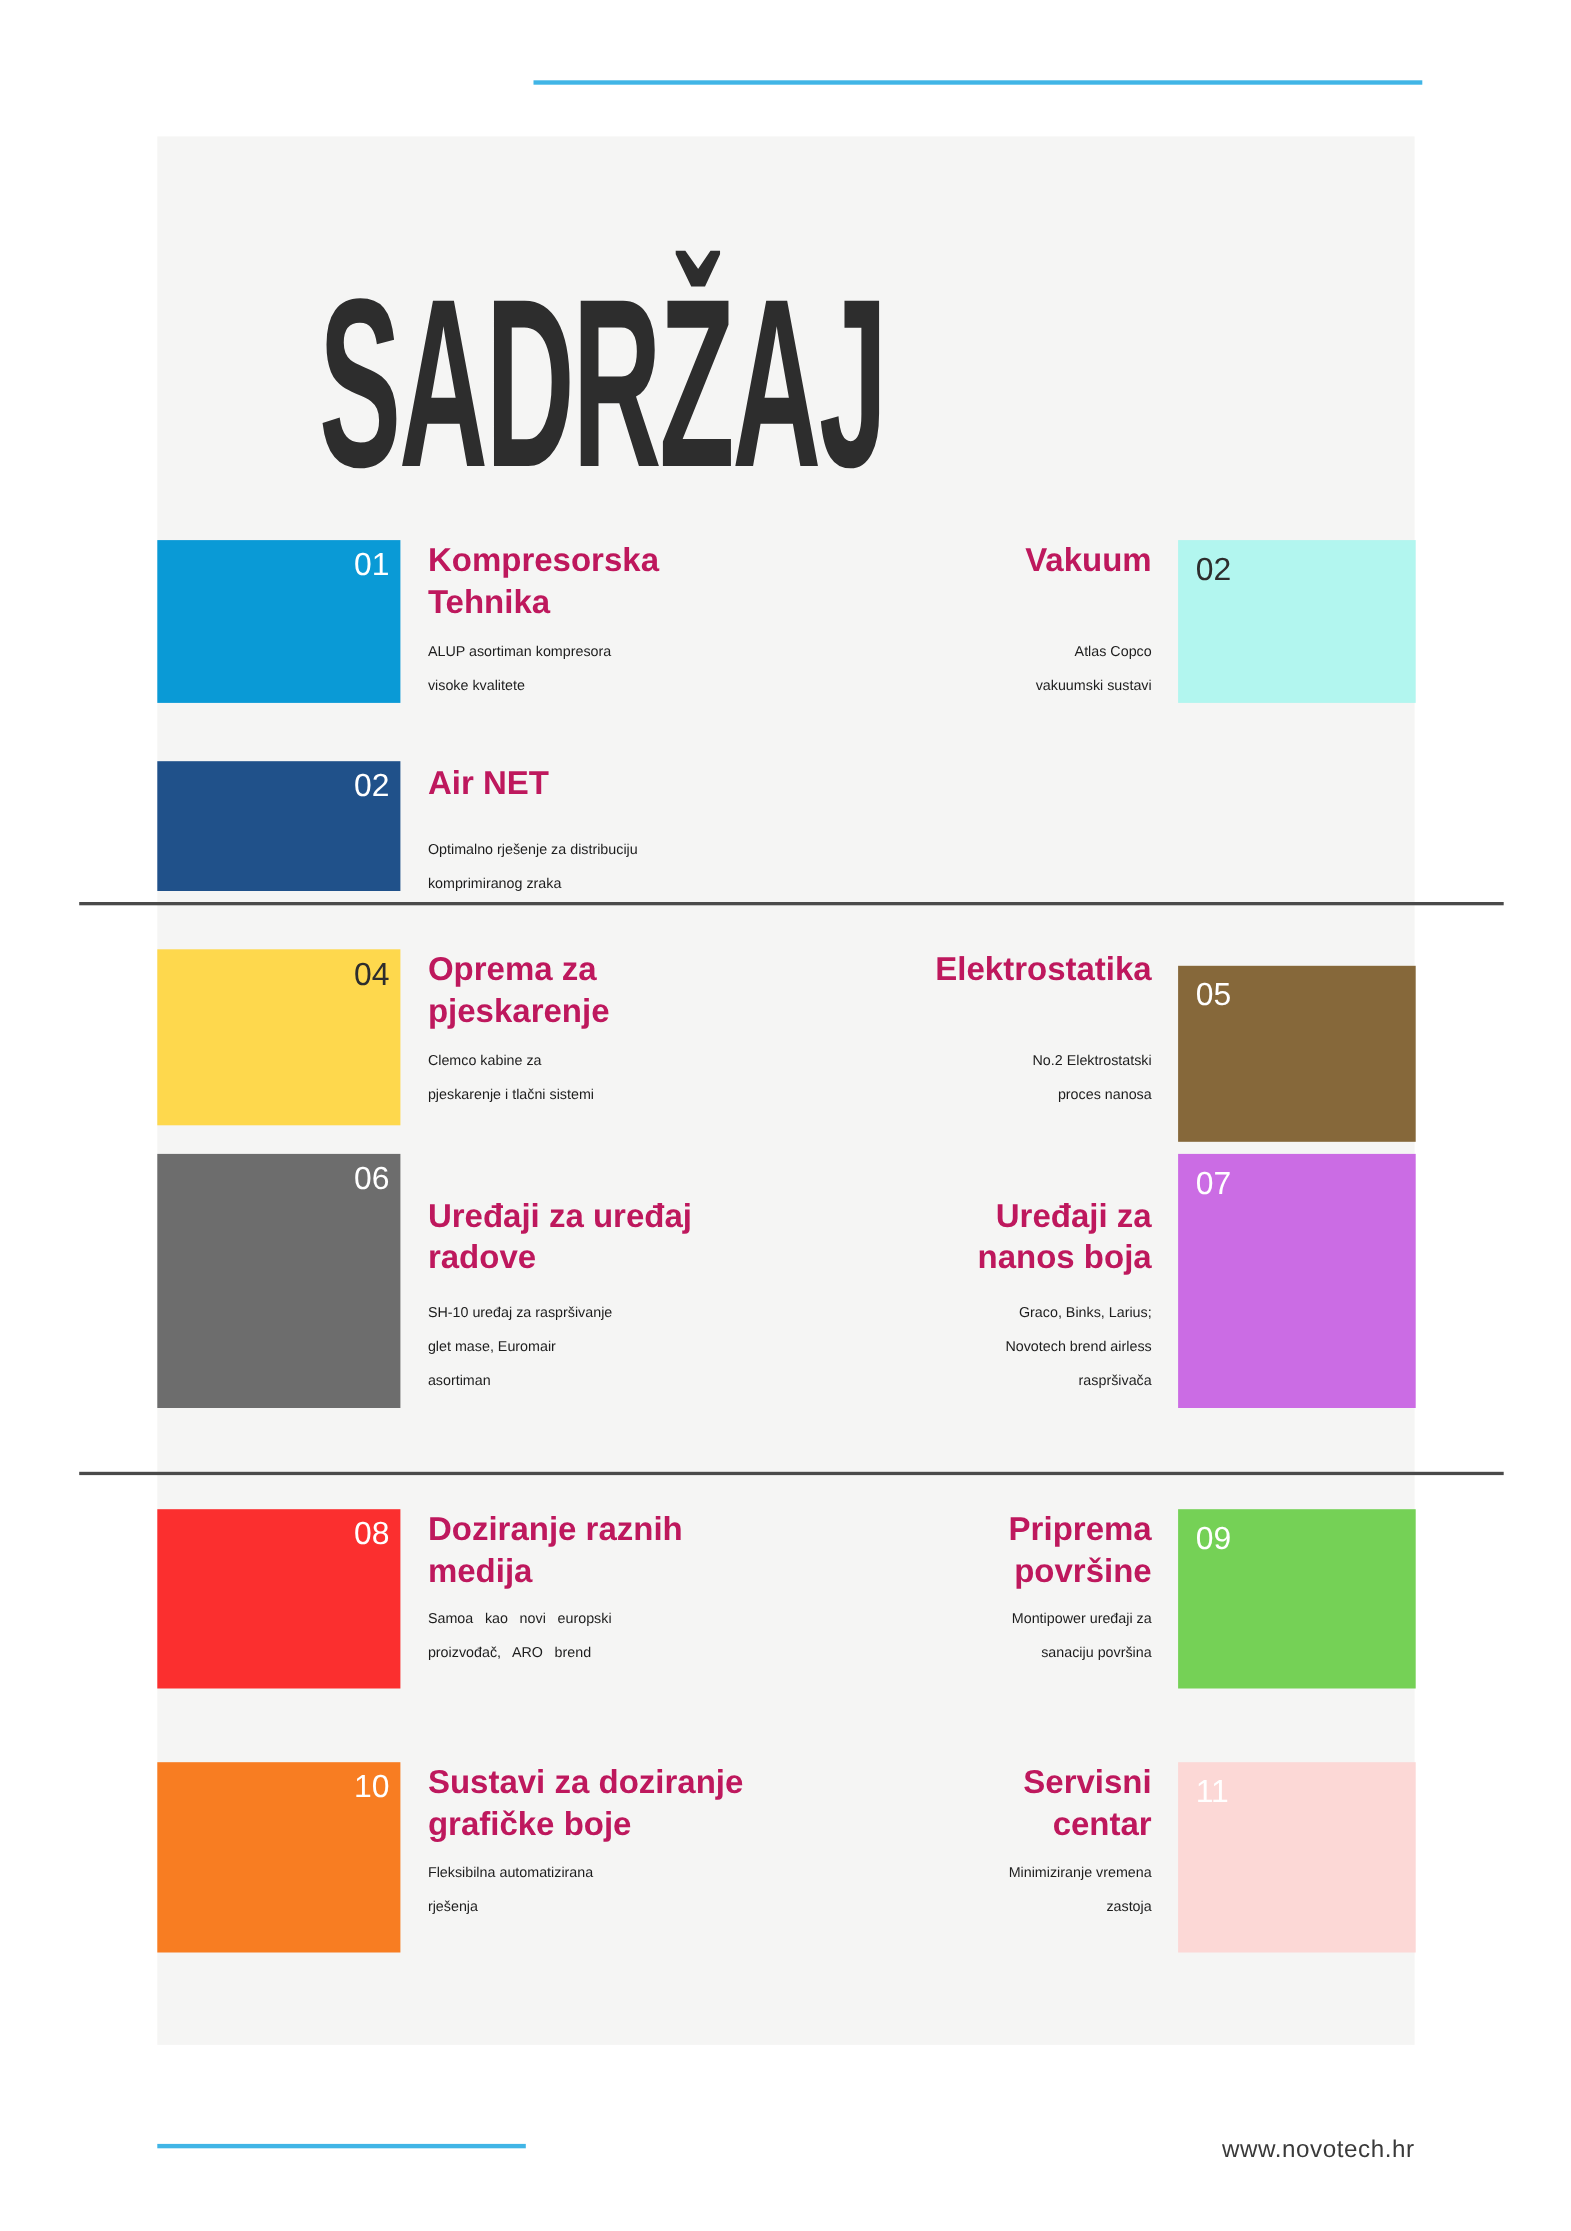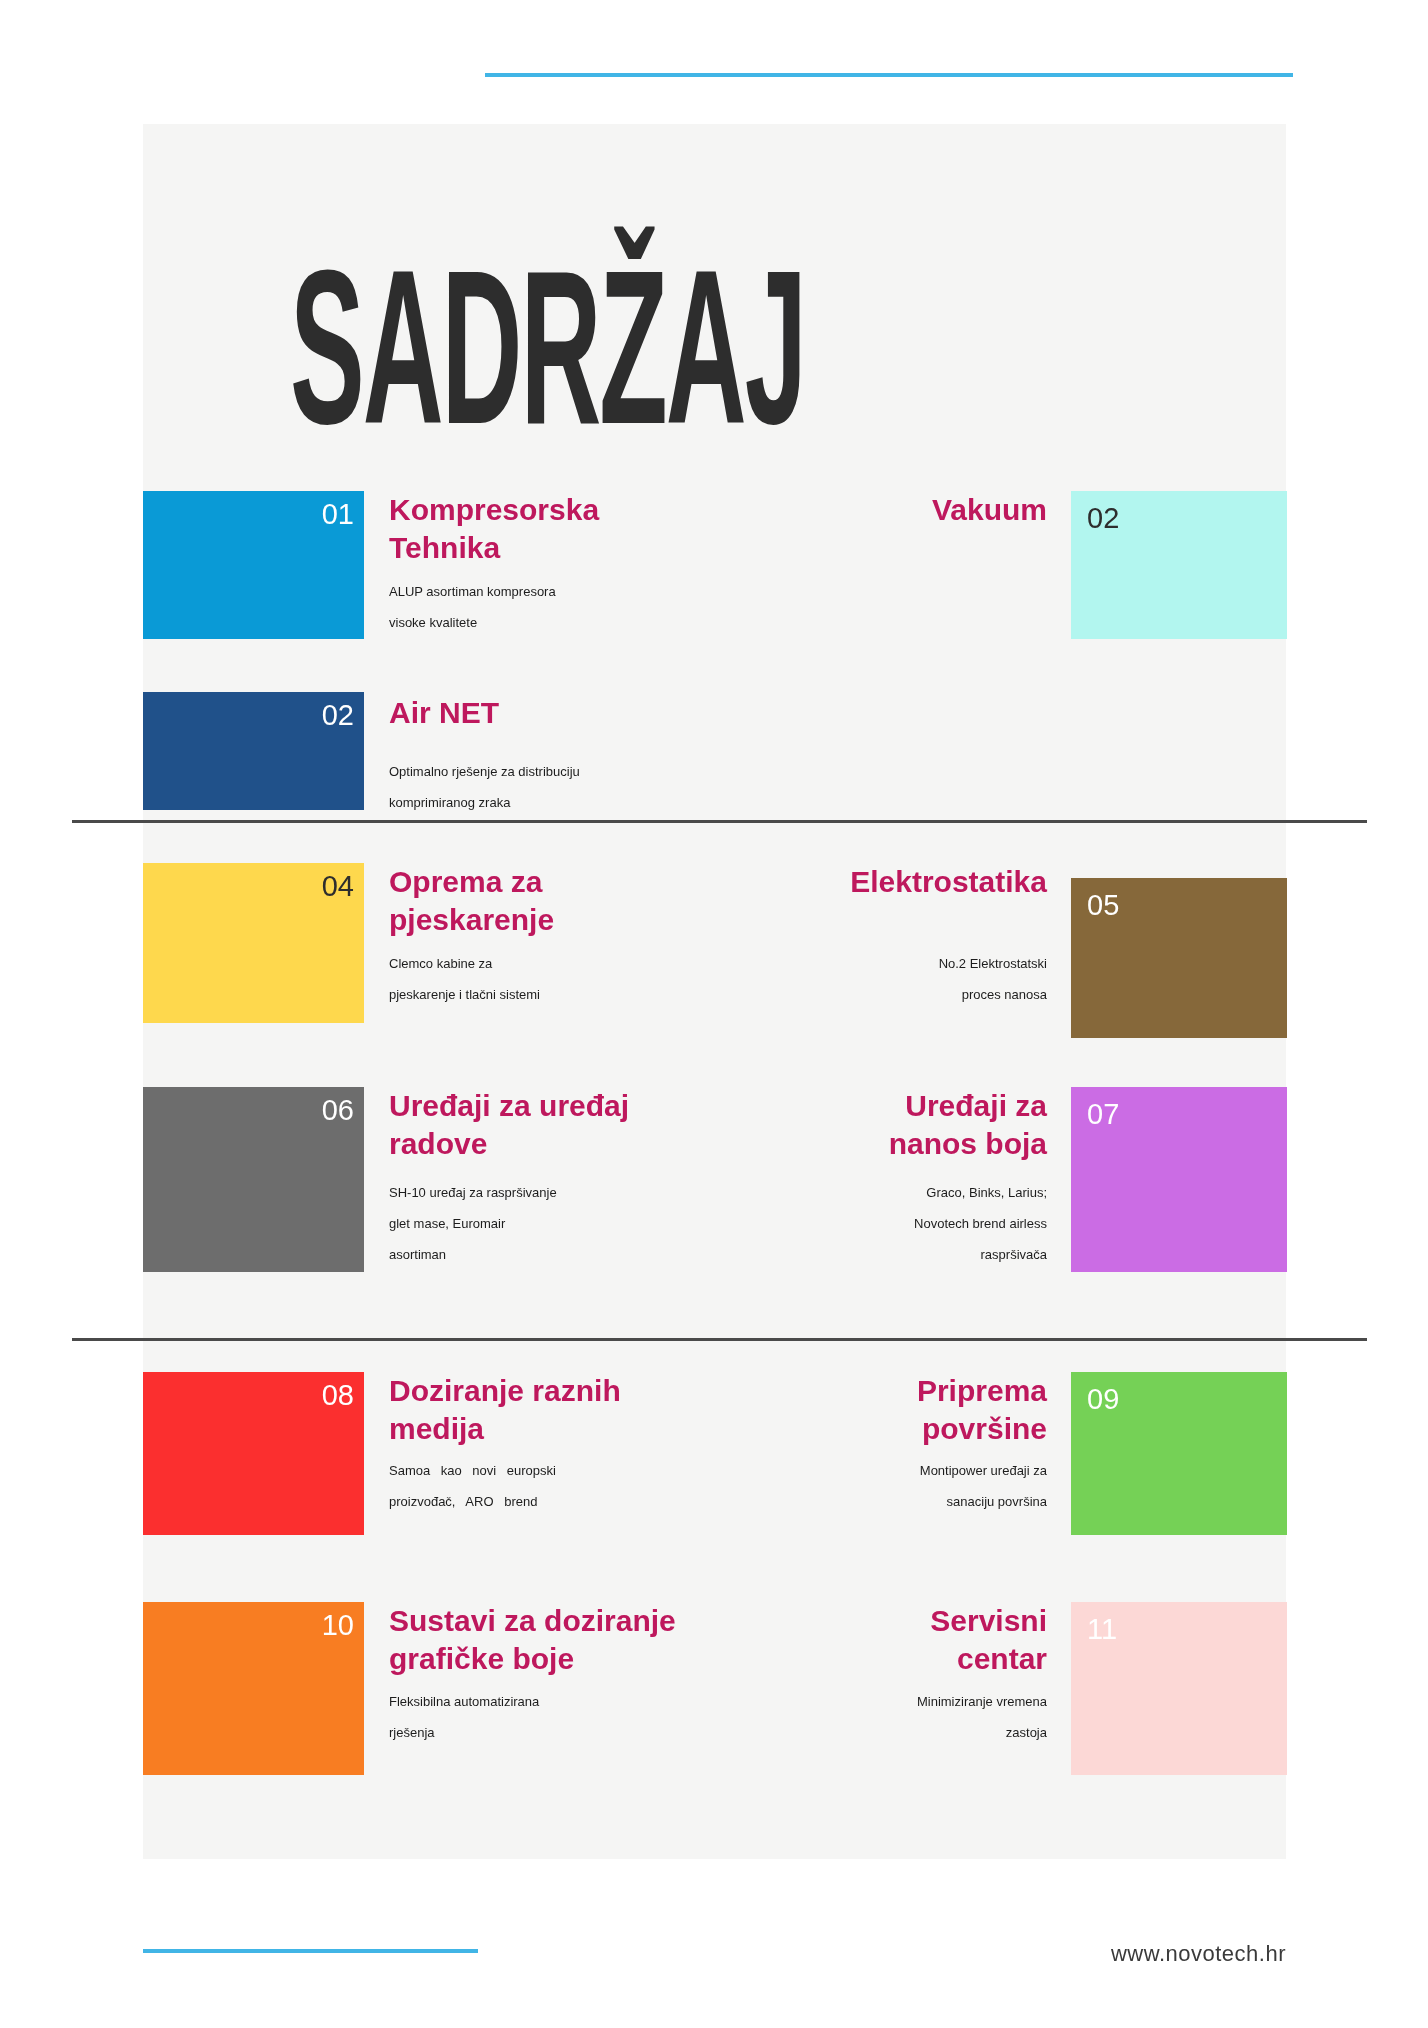--- a/index.html
+++ b/index.html
@@ -35,21 +35,21 @@
     color:#1d1d1d; white-space:pre-line;
   }
   .tcol-left  { left:389px; width:390px; text-align:left; }
   .tcol-right { left:627px; width:420px; text-align:right; }
   .desc.justify { word-spacing:7px; }
 
   
   .r1.block { top:491px; height:148px; }  .r1.title { top:491px; } .r1.desc { top:576px; }
   .r2.block { top:692px; height:118px; }  .r2.title { top:694px; } .r2.desc { top:756px; }
   .r3.block { top:863px; height:160px; }  .r3.title { top:863px; } .r3.desc { top:948px; }
-  .r4.block { top:1087px; height:185px; } .r4.title { top:1087px; } .r4.desc { top:1177px; }
+  .r4.block { top:1049px; height:231px; } .r4.title { top:1087px; } .r4.desc { top:1177px; }
   .r5.block { top:1372px; height:163px; } .r5.title { top:1372px; } .r5.desc { top:1455px; }
   .r6.block { top:1602px; height:173px; } .r6.title { top:1602px; } .r6.desc { top:1686px; }
 
   .footer-line { position:absolute; left:143px; top:1949px; width:335px; height:4px; }
   .footer-url {
     position:absolute; right:142px; top:1941px; font-size:22px; font-weight:400;
     color:#3a3a3a; letter-spacing:0.5px;
   }
 </style>
 </head>
@@ -67,20 +67,22 @@
   </div>
   <div class="title tcol-left r1">Kompresorska
 Tehnika</div>
   <div class="desc tcol-left r1">ALUP asortiman kompresora
 visoke kvalitete</div>
 
   <div class="block right r1" style="background: rgb(178, 246, 239);">
     <span class="num at-left dark">02</span>
   </div>
   <div class="title tcol-right r1">Vakuum</div>
+  <div class="desc tcol-right r1">Atlas Copco
+vakuumski sustavi</div>
 
   <div class="block left r2" style="background: rgb(32, 81, 138);">
     <span class="num at-right">02</span>
   </div>
   <div class="title tcol-left r2">Air NET</div>
   <div class="desc tcol-left r2">Optimalno rješenje za distribuciju
 komprimiranog zraka</div>
 
   <div class="divider d1" style="background: rgb(74, 74, 74);"></div>
 

